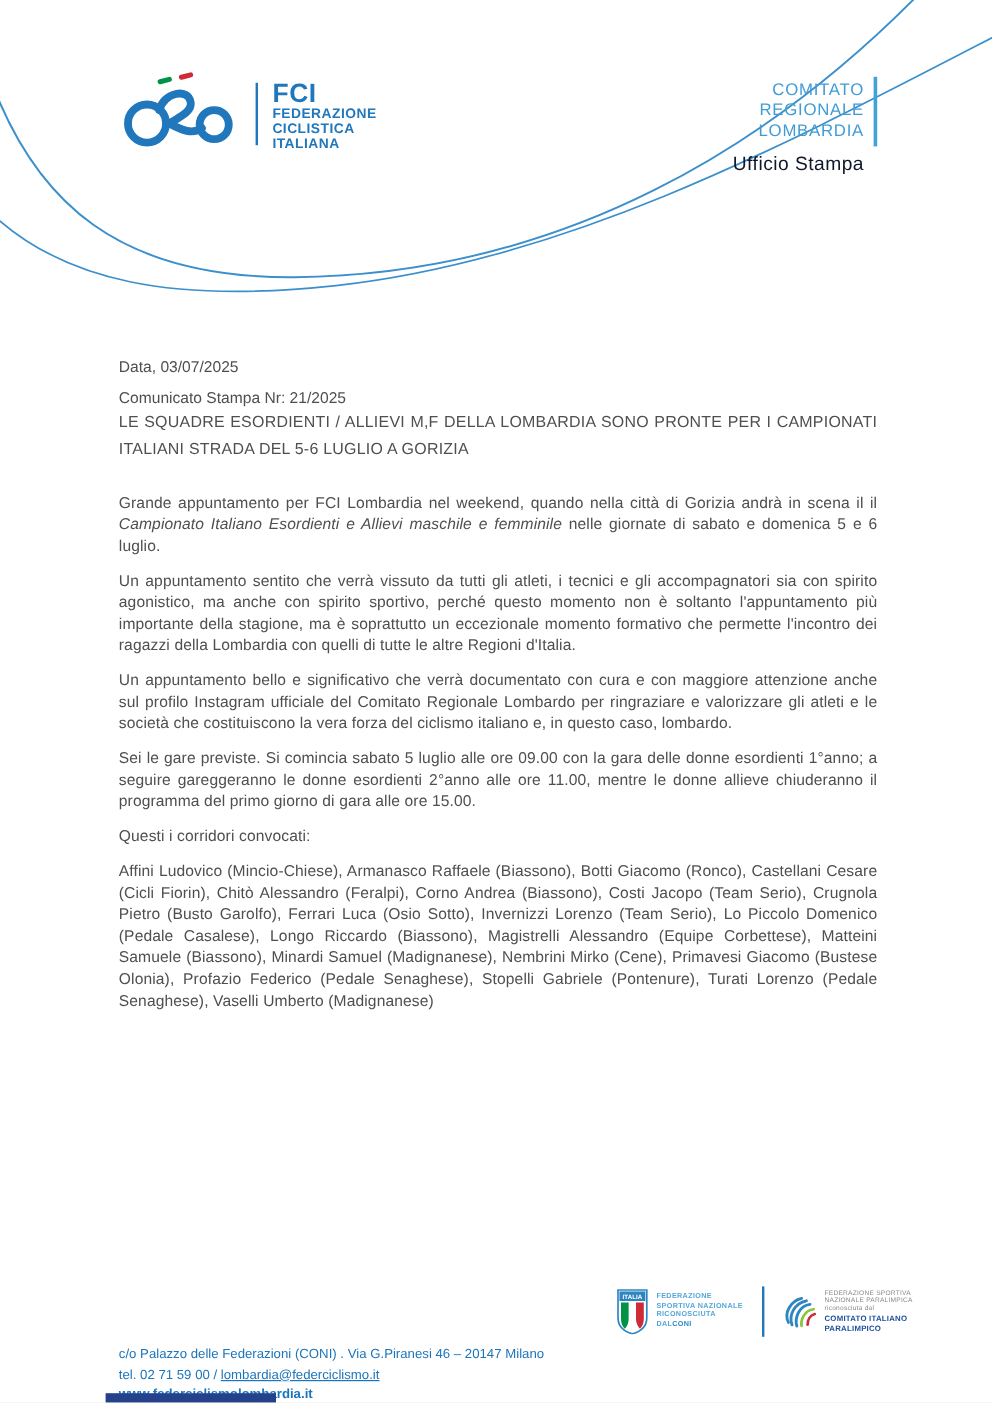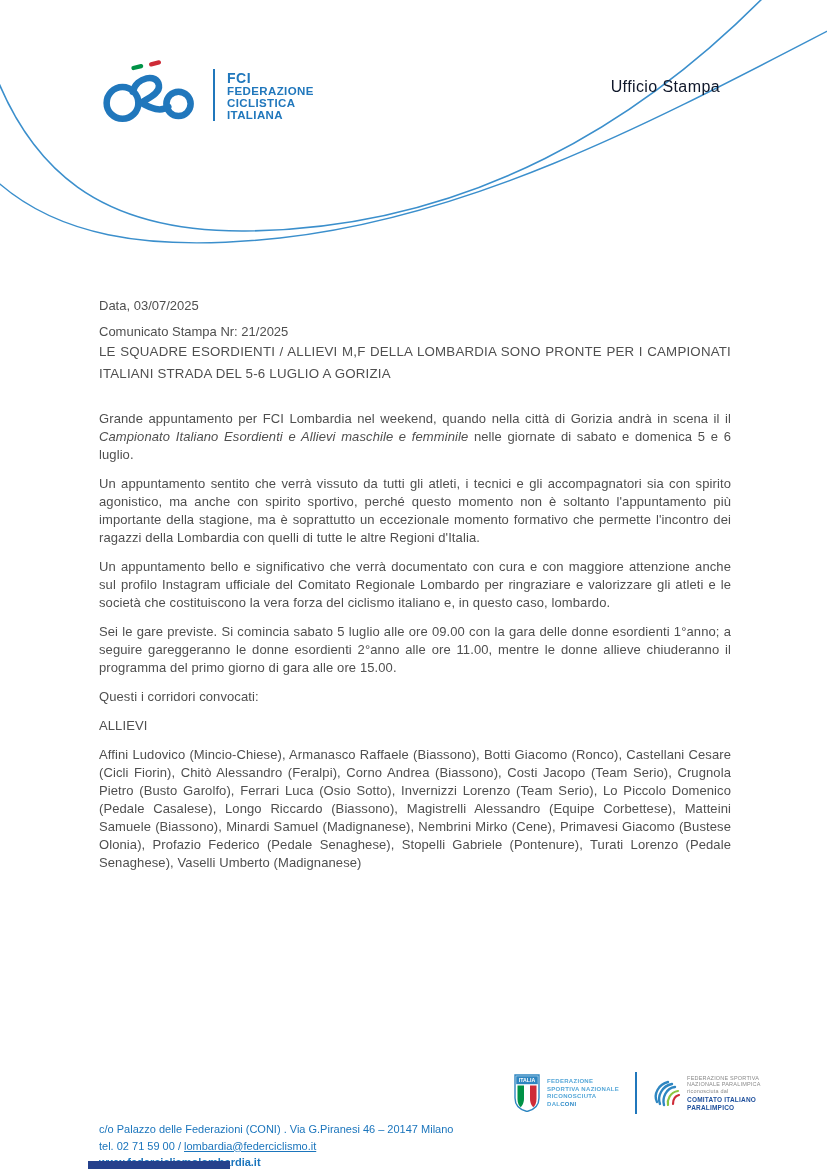--- a/index.html
+++ b/index.html
@@ -8,21 +8,21 @@
     position:relative; width:827px; height:1169px; margin:0 auto;
     background:#ffffff; overflow:hidden;
   }
   
   .arcs { position:absolute; left:0; top:0; width:827px; height:280px; pointer-events:none; }
   
   .logo-block { position:absolute; left:98px; top:60px; display:flex; align-items:center; }
   .bike-svg { width:105px; height:70px; }
   .logo-divider { width:2px; height:52px; background:#2077bc; margin:0 12px 0 10px; }
   .logo-text { color:#2077bc; line-height:1.05; padding-top:2px; }
-  .logo-text .fci { font-size:14px; font-weight:bold; letter-spacing:.5px; }
+  .logo-text .fci { font-size:22px; font-weight:bold; letter-spacing:.5px; }
   .logo-text .sub { font-size:11.5px; font-weight:bold; letter-spacing:.4px; }
   .committee-block { position:absolute; right:107px; top:66px; text-align:right; }
   .committee-lines { display:inline-block; text-align:right; vertical-align:top;
     color:#419cd6; font-size:14px; line-height:17px; letter-spacing:.6px; font-weight:500; }
   .committee-bar { position:absolute; right:-11px; top:-2px; width:3px; height:58px; background:#41a2da; }
   .office { margin-top:12px; color:#0f172a; font-size:16px; letter-spacing:.4px; }
   
   .content { position:absolute; left:99px; top:297px; width:632px; color:#4f4f4f; }
   .meta-line { font-size:13px; line-height:18px; }
   .meta-line + .meta-line { margin-top:8px; }
@@ -66,36 +66,43 @@
     <div class="logo-divider"></div>
     <div class="logo-text">
       <div class="fci">FCI</div>
       <div class="sub">FEDERAZIONE</div>
       <div class="sub">CICLISTICA</div>
       <div class="sub">ITALIANA</div>
     </div>
   </div>
 
   <div class="committee-block">
+    <div style="position:relative; display:inline-block;">
+      <div class="committee-lines">
+        <div>COMITATO</div>
+        <div>REGIONALE</div>
+        <div>LOMBARDIA</div>
+      </div>
+      <div class="committee-bar"></div>
+    </div>
     <div class="office">Ufficio Stampa</div>
   </div>
 
   <div class="content">
     <div class="meta-line">Data, 03/07/2025</div>
     <div class="meta-line">Comunicato Stampa Nr: 21/2025</div>
 
     <div class="doc-title">LE SQUADRE ESORDIENTI / ALLIEVI M,F DELLA LOMBARDIA SONO PRONTE PER I CAMPIONATI ITALIANI STRADA DEL 5-6 LUGLIO A GORIZIA</div>
 
     <div class="flow">
       <p><span>Grande appuntamento per FCI Lombardia nel weekend, quando nella città di Gorizia andrà in scena il il </span><span class="it">Campionato Italiano Esordienti e Allievi maschile e femminile</span><span> nelle giornate di sabato e domenica 5 e 6 luglio.</span></p>
       <p>Un appuntamento sentito che verrà vissuto da tutti gli atleti, i tecnici e gli accompagnatori sia con spirito agonistico, ma anche con spirito sportivo, perché questo momento non è soltanto l'appuntamento più importante della stagione, ma è soprattutto un eccezionale momento formativo che permette l'incontro dei ragazzi della Lombardia con quelli di tutte le altre Regioni d'Italia.</p>
       <p>Un appuntamento bello e significativo che verrà documentato con cura e con maggiore attenzione anche sul profilo Instagram ufficiale del Comitato Regionale Lombardo per ringraziare e valorizzare gli atleti e le società che costituiscono la vera forza del ciclismo italiano e, in questo caso, lombardo.</p>
       <p>Sei le gare previste. Si comincia sabato 5 luglio alle ore 09.00 con la gara delle donne esordienti 1°anno; a seguire gareggeranno le donne esordienti 2°anno alle ore 11.00, mentre le donne allieve chiuderanno il programma del primo giorno di gara alle ore 15.00.</p>
       <p class="single">Questi i corridori convocati:</p>
-      <p class="single">ALLIEVI</p>
       <p>Affini Ludovico (Mincio-Chiese), Armanasco Raffaele (Biassono), Botti Giacomo (Ronco), Castellani Cesare (Cicli Fiorin), Chitò Alessandro (Feralpi), Corno Andrea (Biassono), Costi Jacopo (Team Serio), Crugnola Pietro (Busto Garolfo), Ferrari Luca (Osio Sotto), Invernizzi Lorenzo (Team Serio), Lo Piccolo Domenico (Pedale Casalese), Longo Riccardo (Biassono), Magistrelli Alessandro (Equipe Corbettese), Matteini Samuele (Biassono), Minardi Samuel (Madignanese), Nembrini Mirko (Cene), Primavesi Giacomo (Bustese Olonia), Profazio Federico (Pedale Senaghese), Stopelli Gabriele (Pontenure), Turati Lorenzo (Pedale Senaghese), Vaselli Umberto (Madignanese)</p>
     </div>
   </div>
 
   <div class="footer-text">
     <div>c/o Palazzo delle Federazioni (CONI) . Via G.Piranesi 46 – 20147 Milano</div>
     <div><span>tel. 02 71 59 00  / </span><a href="#">lombardia@federciclismo.it</a></div>
     <a href="#" class="site">www.federciclismolombardia.it</a>
   </div>
 

